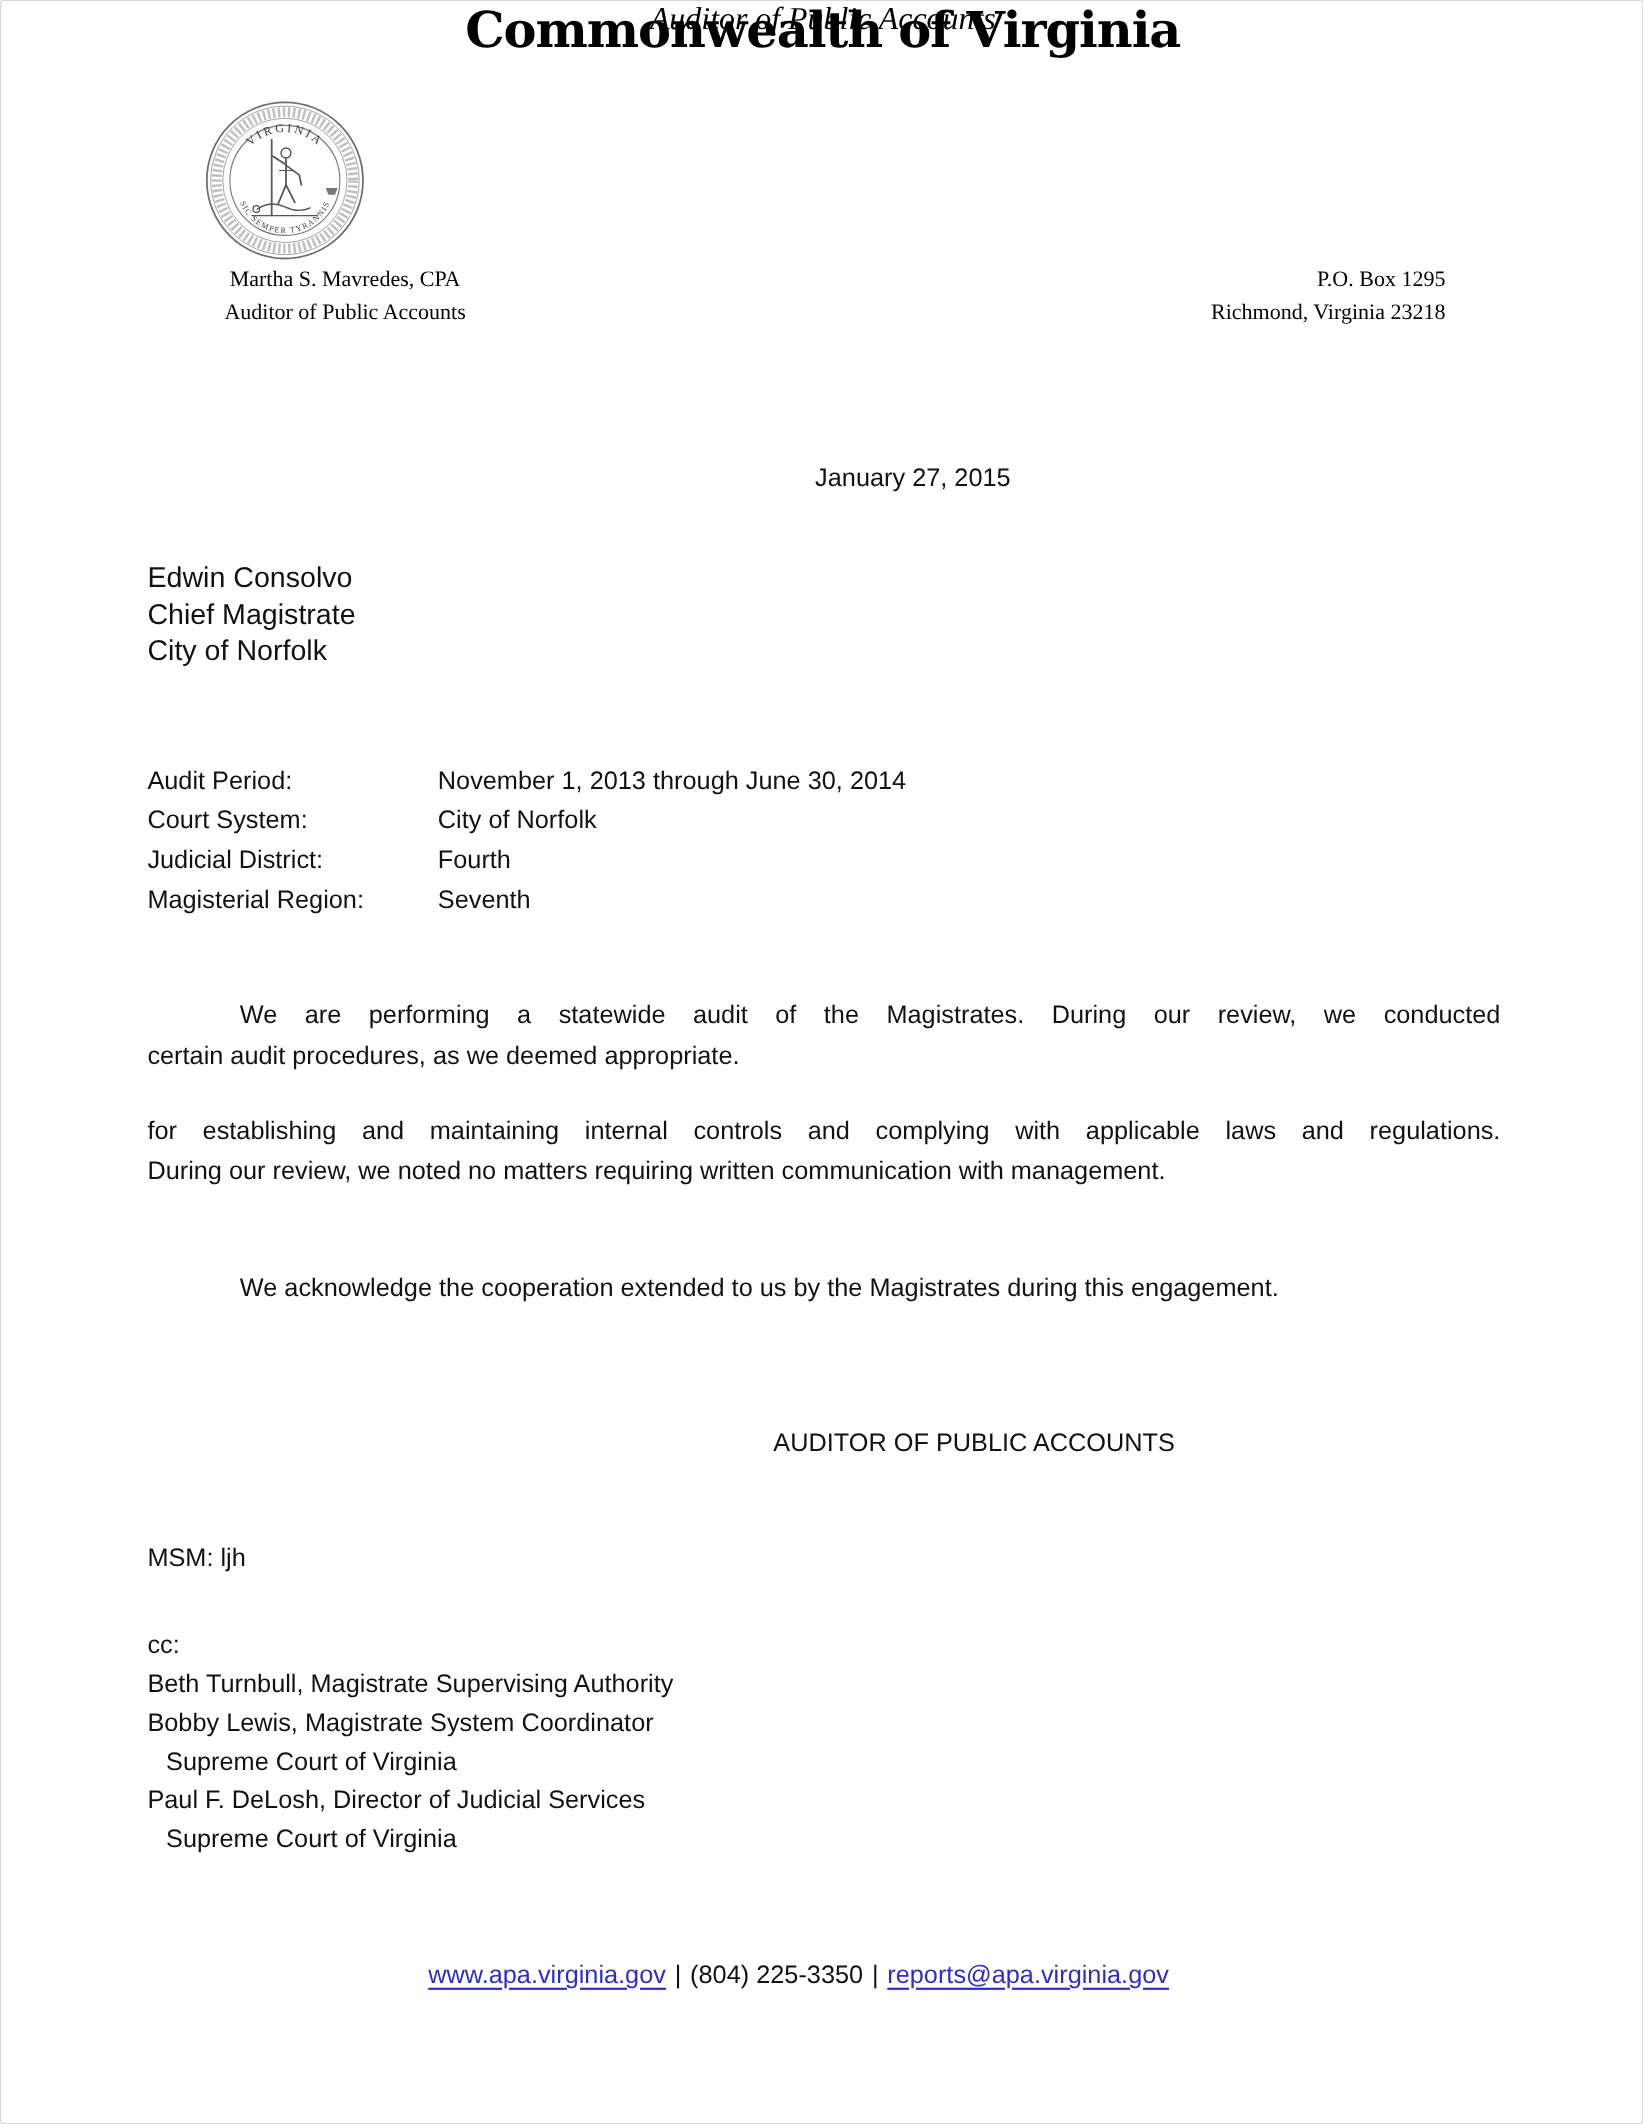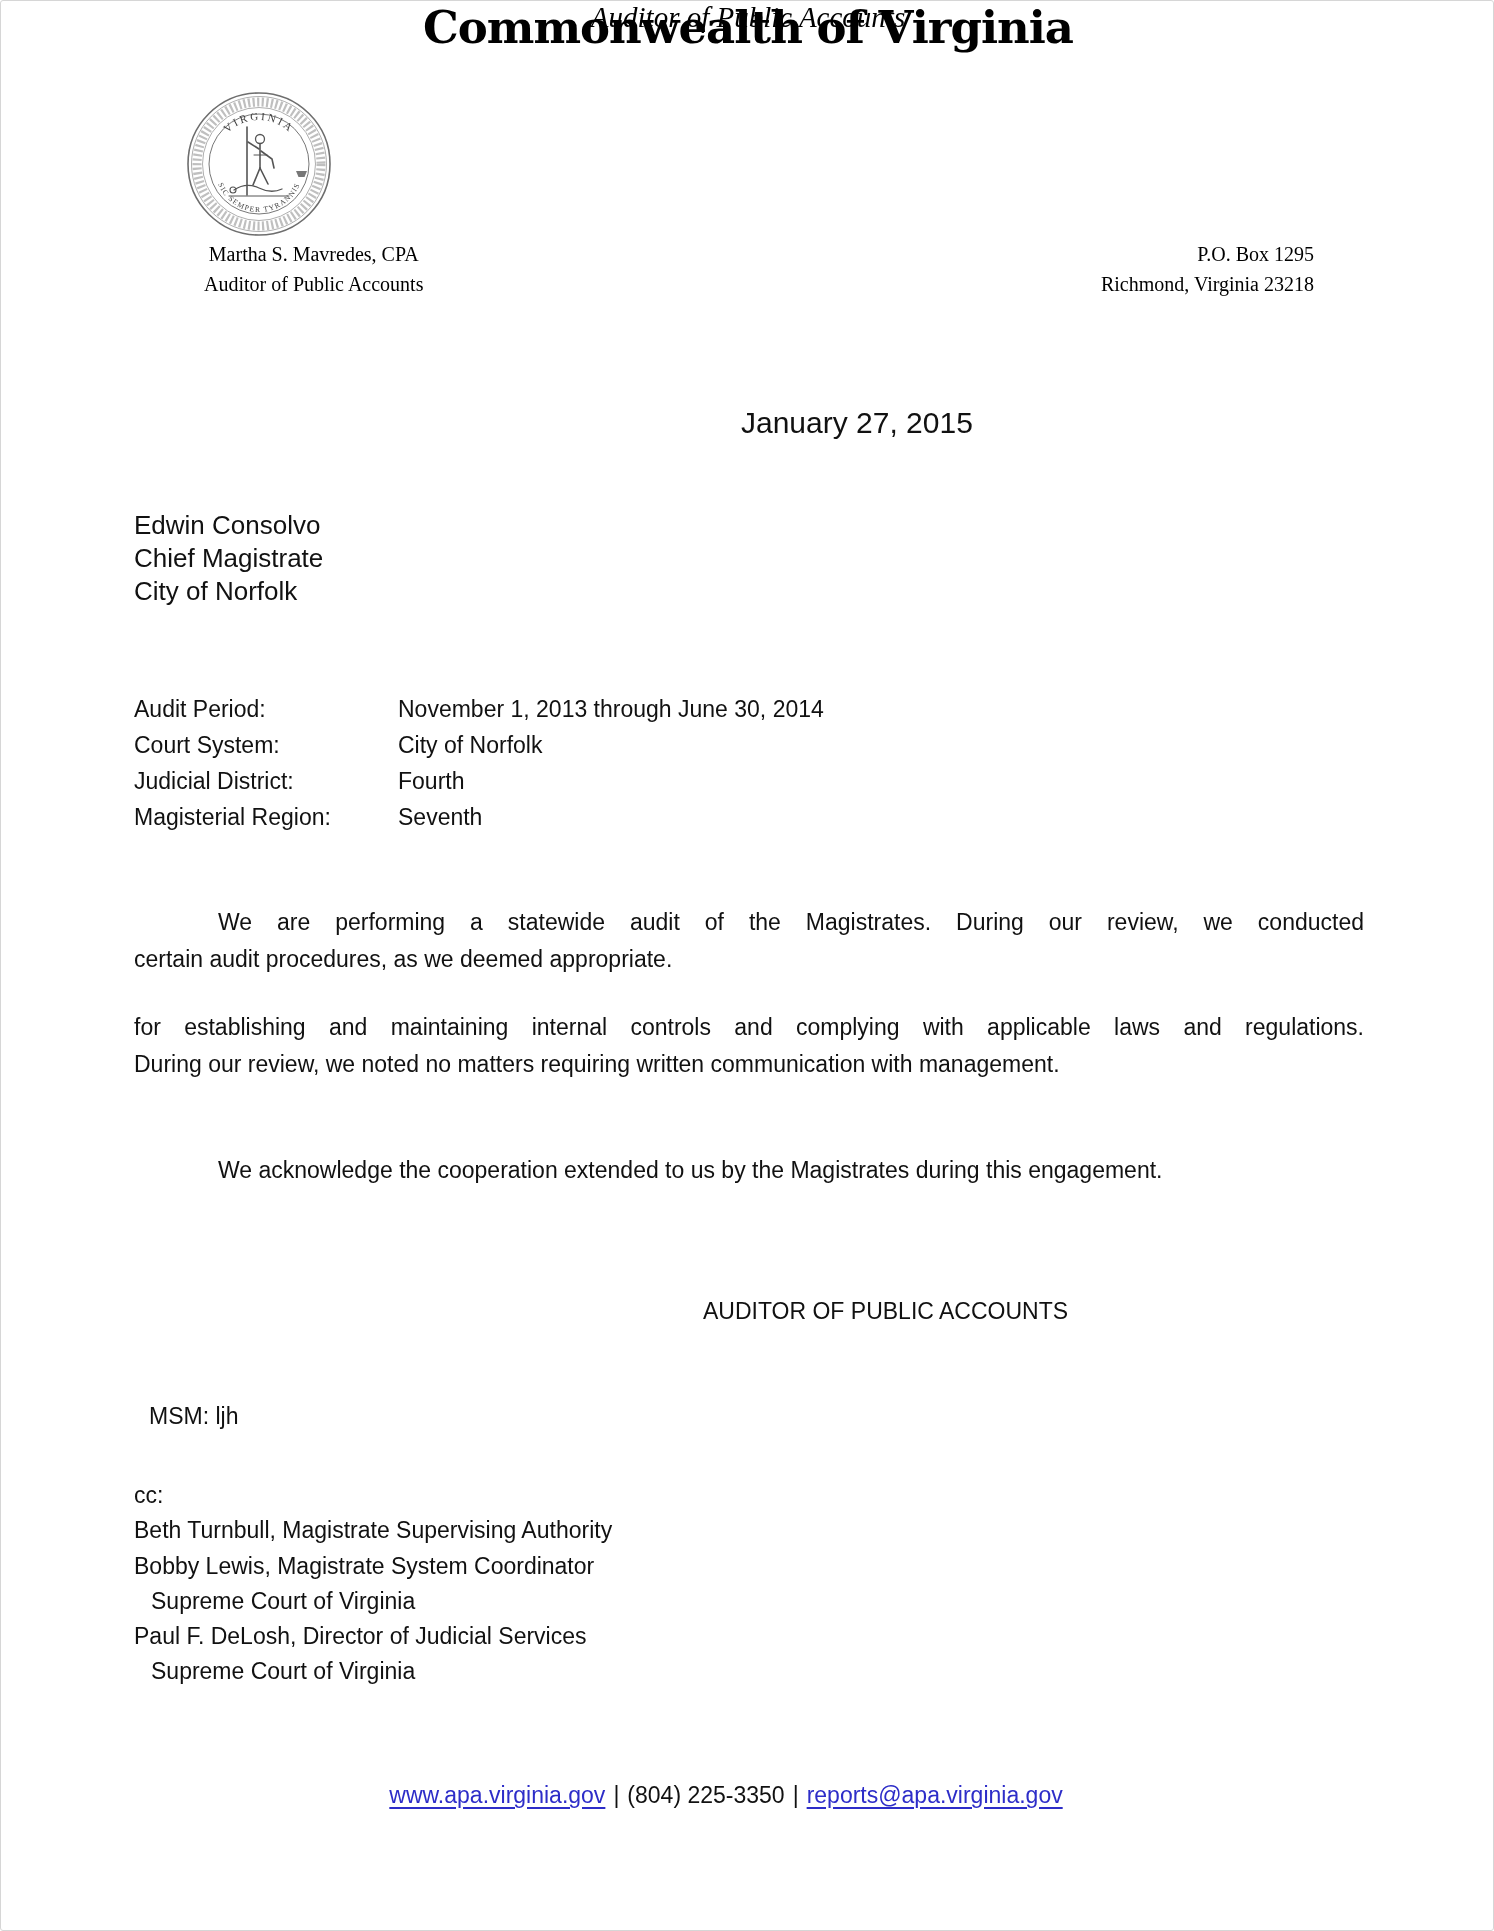--- a/index.html
+++ b/index.html
@@ -38,41 +38,41 @@
   .contact{
     font-family:"Liberation Serif", serif;
     font-size:20px;
     line-height:30px;
     color:#000;
   }
   .contact-left{left:175px; top:238px; text-align:center;margin-left:28px;}
   .contact-right{right:179px; top:238px; text-align:right;}
 
   
-  .letter-date{left:740px; top:405px; font-size:30px;}
+  .letter-date{left:740px; top:420px; font-size:23px;}
   .recipient{left:133px; top:508px; font-size:26px; line-height:33px;}
   .audit-details{left:133px; top:690px; font-size:23px; line-height:36px;}
   .audit-row{display:flex;}
   .audit-label{width:264px;}
   .audit-value{}
 
   .para{
     left:133px; width:1230px;
     font-size:23px; line-height:36.5px;
     color:#111;
   }
   .p1{top:903px;}
   .p2{top:1008px;}
   .p3{top:1151px;}
   .line{white-space:nowrap;}
   .jline{white-space:normal; text-align:justify; text-align-last:justify;}
   .indent{padding-left:84px;}
 
   .signature-org{left:702px; top:1297px; font-size:23px;}
-  .reference{left:133px; top:1402px; font-size:23px;margin-left:15px;}
+  .reference{left:133px; top:1402px; font-size:23px;}
 
   .cc-block{left:133px; top:1477px; font-size:23px; line-height:35.3px;}
   .cc-row{display:flex;flex-direction:column;}
   .cc-label-col{width:91px;}
   .cc-indent{padding-left:17px;}
 
   .footer{
     left:0px; top:1781px; width:1450px;
     text-align:center;
     font-size:23px;

